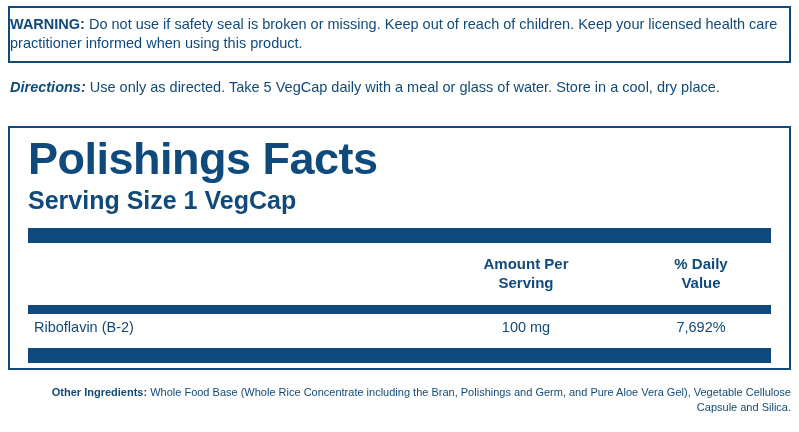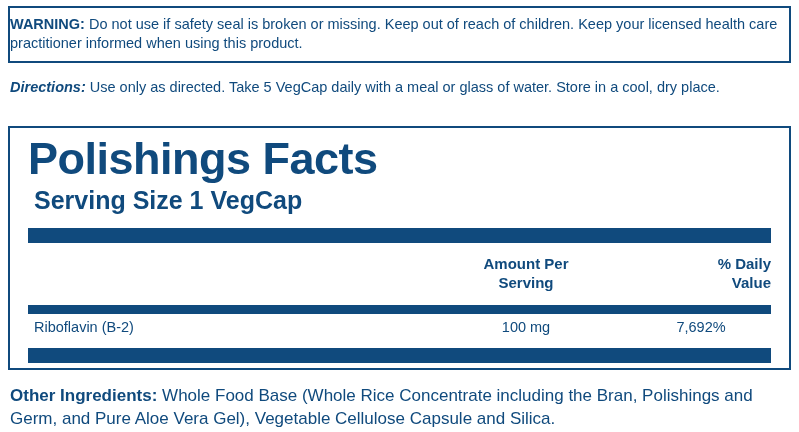--- a/index.html
+++ b/index.html
@@ -70,21 +70,21 @@
     font-size: 45px;
     font-weight: bold;
     letter-spacing: -0.5px;
     line-height: 1.02;
     margin: 4px 0 0 6px;
     color: #104a7d;
   }
   .sf-serving {
     font-size: 25px;
     font-weight: bold;
-    margin: 4px 0 0 12px;
+    margin: 4px 0 0 6px;
     color: #104a7d;
   }
 
   .bar-thick {
     margin: 13px 6px 0 6px;
     height: 15px;
     background: #104a7d;
   }
   .bar-thin {
     margin: 6px 6px 0 6px;
@@ -111,21 +111,21 @@
     font-size: 15px;
     font-weight: bold;
     line-height: 1.26;
     color: #104a7d;
   }
   .col-head .daily {
     position: absolute;
     right: 0;
     top: 0;
     width: 140px;
-    text-align: right;
+    text-align: center;
     font-size: 15px;
     font-weight: bold;
     line-height: 1.26;
     color: #104a7d;
   }
 
   .nutrient-row {
     position: relative;
     margin: 5px 6px 0 10px;
     height: 22px;
@@ -155,23 +155,24 @@
     font-size: 14.5px;
     color: #104a7d;
   }
 
   
   .other-ing {
     position: absolute;
     left: 10px;
     top: 385px;
     width: 781px;
-    font-size: 17px;
+    font-size: 11px;
     line-height: 1.33;
     color: #104a7d;
+    text-align: right;
   }
   .other-ing .lead {
     font-weight: bold;
   }
 </style>
 </head>
 <body>
 
 <div class="page">
 

